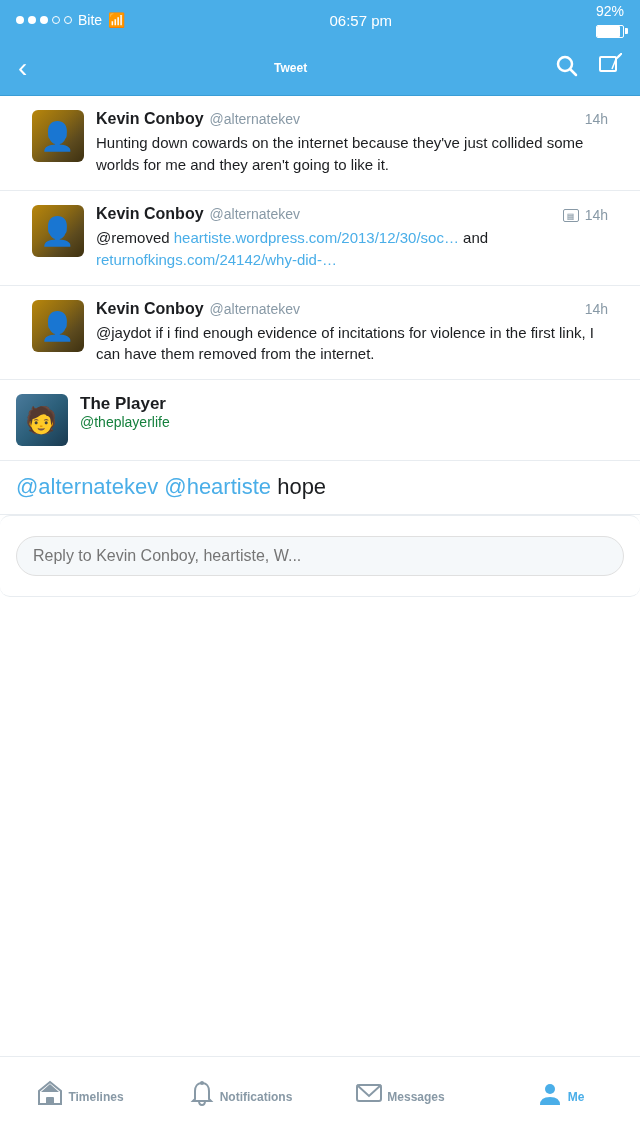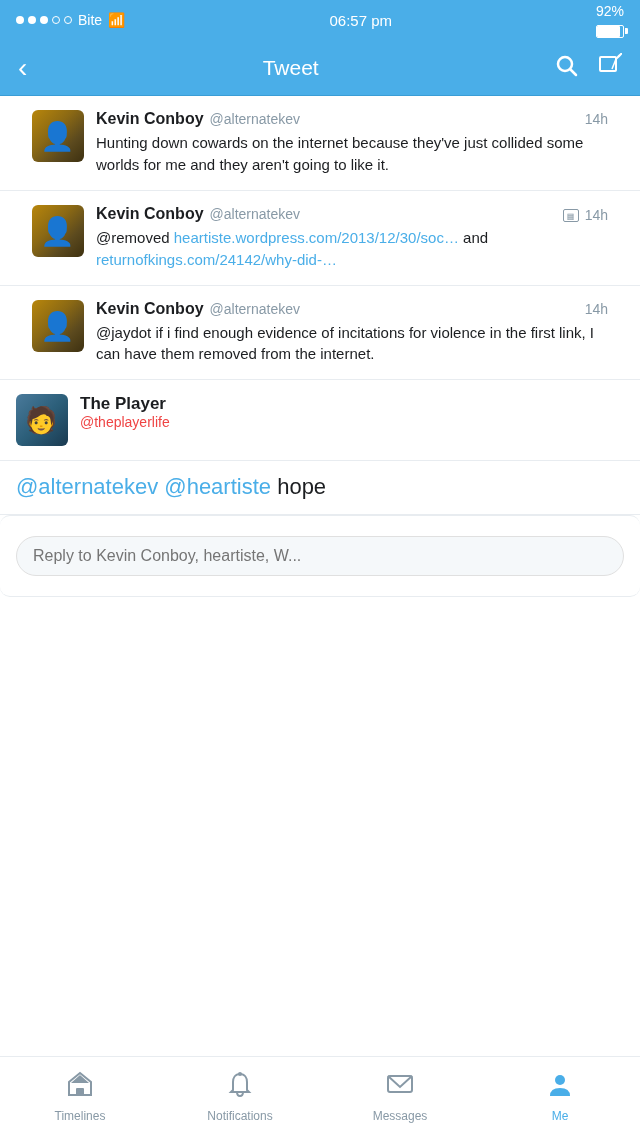--- a/index.html
+++ b/index.html
@@ -56,22 +56,22 @@
     }
     .nav-back {
       color: white;
       font-size: 28px;
       font-weight: 300;
       cursor: pointer;
       line-height: 1;
     }
     .nav-title {
       color: white;
-      font-size: 21px;
-      font-weight: 400;
+      font-size: 12px;
+      font-weight: 700;
     }
     .nav-icons { display: flex; gap: 20px; align-items: center; }
     .nav-icon { color: white; font-size: 22px; cursor: pointer; }
 
     .tweet-item {
       background: white;
       border-bottom: 1px solid #e8ecf0;
       padding: 14px 32px;
       display: flex;
       gap: 12px;
@@ -154,21 +154,21 @@
       align-items: flex-start;
     }
     .player-info { flex: 1; }
     .player-name {
       font-size: 17px;
       font-weight: 700;
       color: #1c1e21;
     }
     .player-handle {
       font-size: 14px;
-      color: #ef4444;
+      color: #15803d;
     }
 
     
     .partial-tweet {
       background: white;
       border-bottom: 1px solid #e8ecf0;
       padding: 12px 16px;
     }
     .partial-text {
       font-size: 22px;
@@ -209,25 +209,26 @@
       left: 0;
       width: 640px;
       background: white;
       border-top: 1px solid #e8ecf0;
       display: flex;
       height: 80px;
     }
     .bottom-nav-item {
       flex: 1;
       display: flex;
-      flex-direction: column;
+      flex-direction: row;
       align-items: center;
       justify-content: center;
       gap: 4px;
       cursor: pointer;
+      font-weight: bold;
     }
     .bottom-nav-icon { font-size: 26px; }
     .bottom-nav-label { font-size: 12px; }
     .nav-active { color: #4aaee8; }
     .nav-inactive { color: #8899a6; }
   </style>
 </head>
 <body>
 
 <div class="status-bar">

